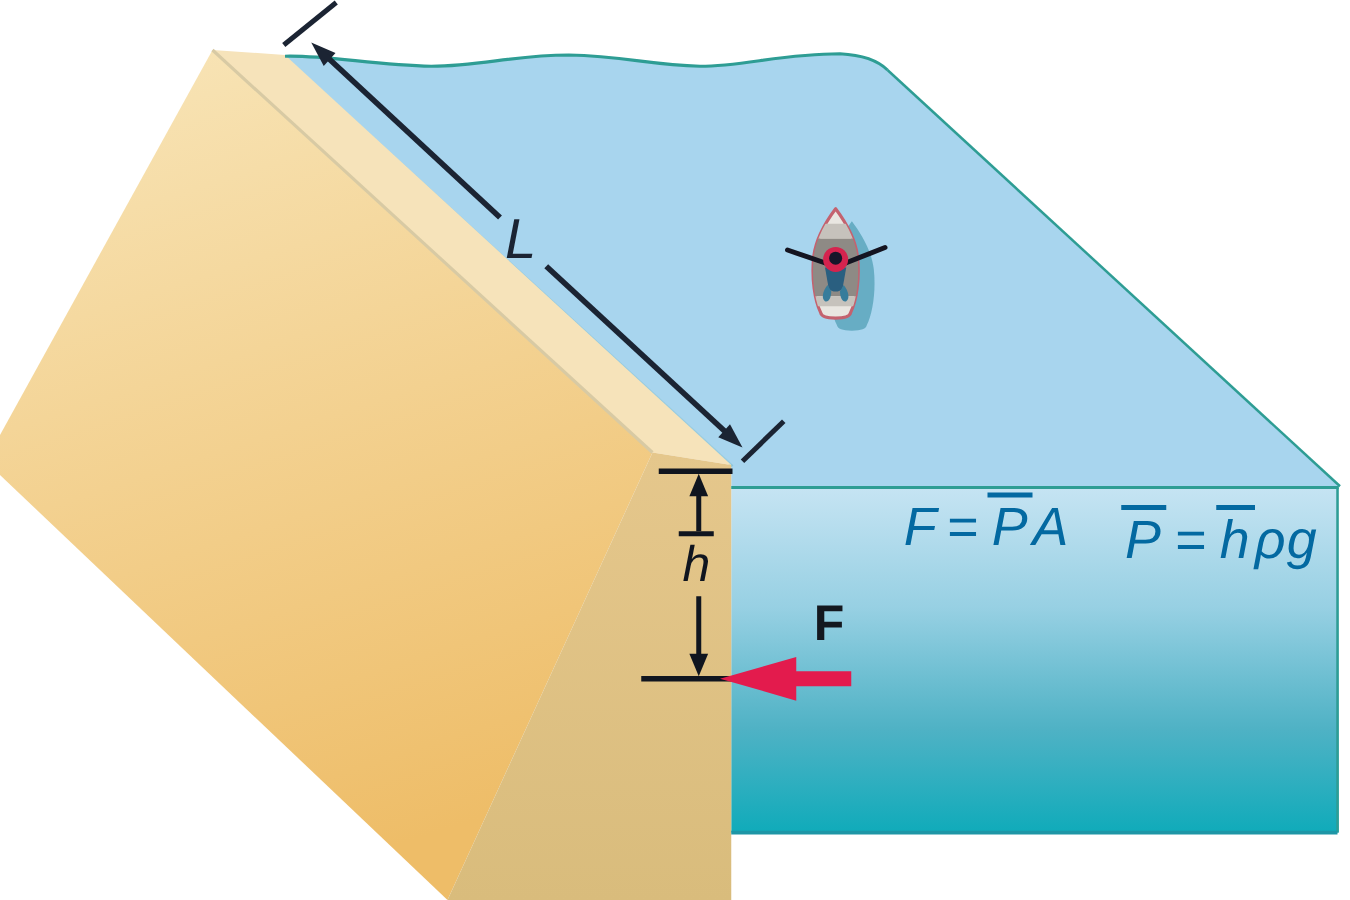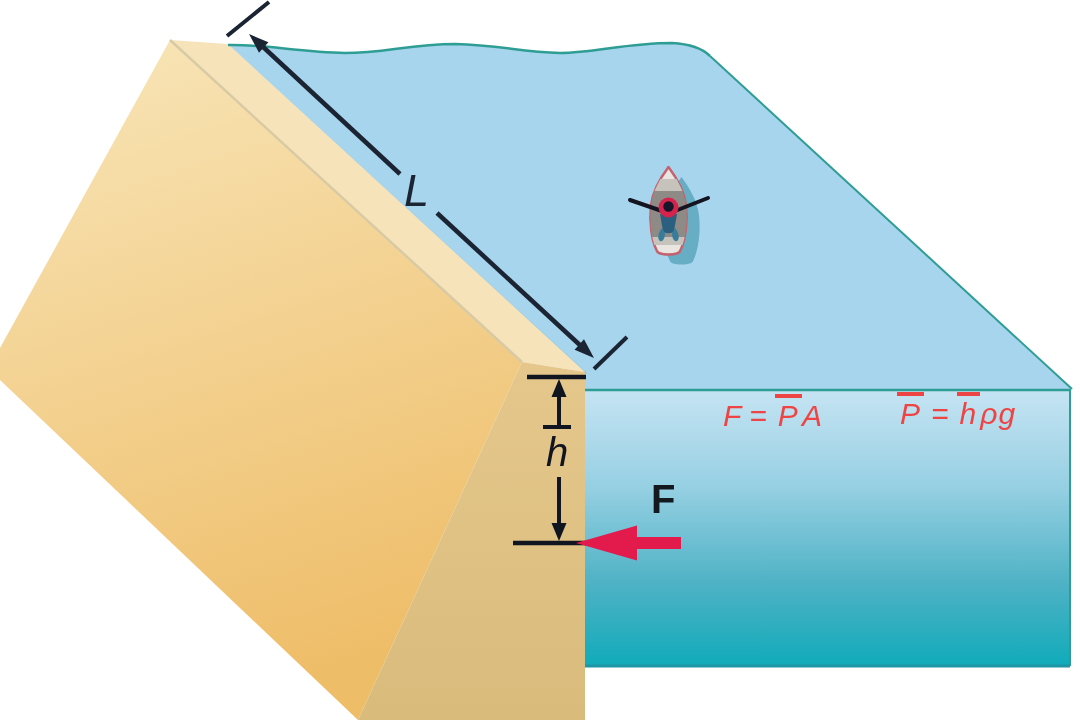--- a/index.html
+++ b/index.html
@@ -6,23 +6,23 @@
   .stage{
     position:relative;width:1080px;height:720px;background:#ffffff;overflow:hidden;
     font-family:"Liberation Sans","DejaVu Sans",sans-serif;
   }
   .stage svg{position:absolute;left:0;top:0;}
   .lbl{position:absolute;color:#1b2433;white-space:nowrap;}
   .math{font-style:italic;}
   .label-L{left:404px;top:165px;font-size:45px;}
   .label-h{left:543px;top:425px;font-size:40px;color:#10151f;}
   .label-F{left:651px;top:477px;font-size:40px;font-weight:bold;font-style:normal;color:#14181f;}
-  .formula{position:absolute;font-style:italic;font-size:30px;color:#ef4444;letter-spacing:1px;}
+  .formula{position:absolute;font-style:italic;font-size:43px;color:#0369a1;letter-spacing:1px;}
   .formula-force{left:723px;top:394px;}
-  .formula-pressure{left:897px;top:392px;}
+  .formula-pressure{left:897px;top:404px;}
   .bar{display:inline-block;line-height:1;border-top:4px solid currentColor;padding:3px 3px 0 3px;}
   .eq{padding:0 7px;}
 </style>
 </head>
 <body>
 
 <div class="stage">
 
 <svg width="1080" height="720" viewBox="0 0 1080 720">
   <defs>

